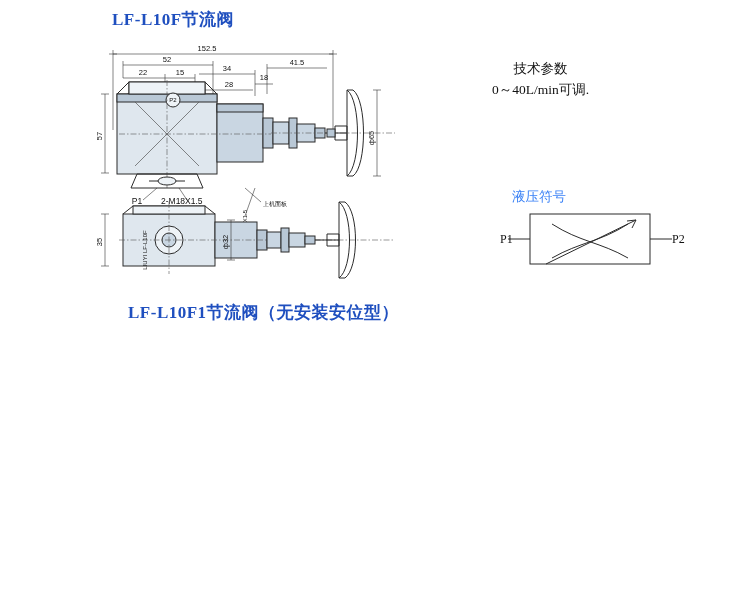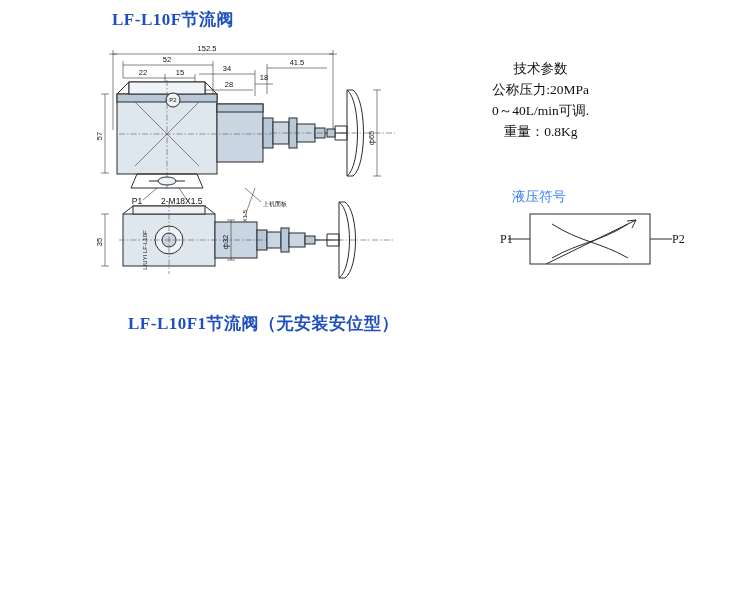--- a/index.html
+++ b/index.html
@@ -19,21 +19,21 @@
     position: relative;
     width: 740px;
     height: 605px;
   }
   .section {
     position: absolute;
     left: 0;
     width: 740px;
   }
   .sec1 { top: 0; height: 300px; }
-  .sec2 { top: 300px; height: 305px; }
+  .sec2 { top: 289px; height: 305px; }
 
   .title {
     position: absolute;
     font-family: "Liberation Serif", serif;
     font-weight: bold;
     font-size: 17px;
     color: #1f4fbf;
     letter-spacing: 0.5px;
     white-space: nowrap;
   }
@@ -91,23 +91,21 @@
 <body>
 
 <div class="page">
 
   <div class="section sec1">
 
     <div class="title title1">LF-L10F节流阀</div>
 
     <div class="spec spec1">
       <span class="line">技术参数</span>
-      <span class="line">公称压力:20MPa</span>
       <span class="line">0～40L/min可调.</span>
-      <span class="line">重量：0.8Kg</span>
     </div>
 
     <div class="symlabel symlabel1">液压符号</div>
 
     <div class="symbolbox sym1">
       <svg width="190" height="68" viewBox="0 0 190 68">
         <rect x="30" y="6" width="120" height="50" class="white"></rect>
 
         <path class="ln" d="M52 16 C 80 34, 100 34, 128 50"></path>
         <path class="ln" d="M52 50 C 80 34, 100 34, 128 16"></path>

